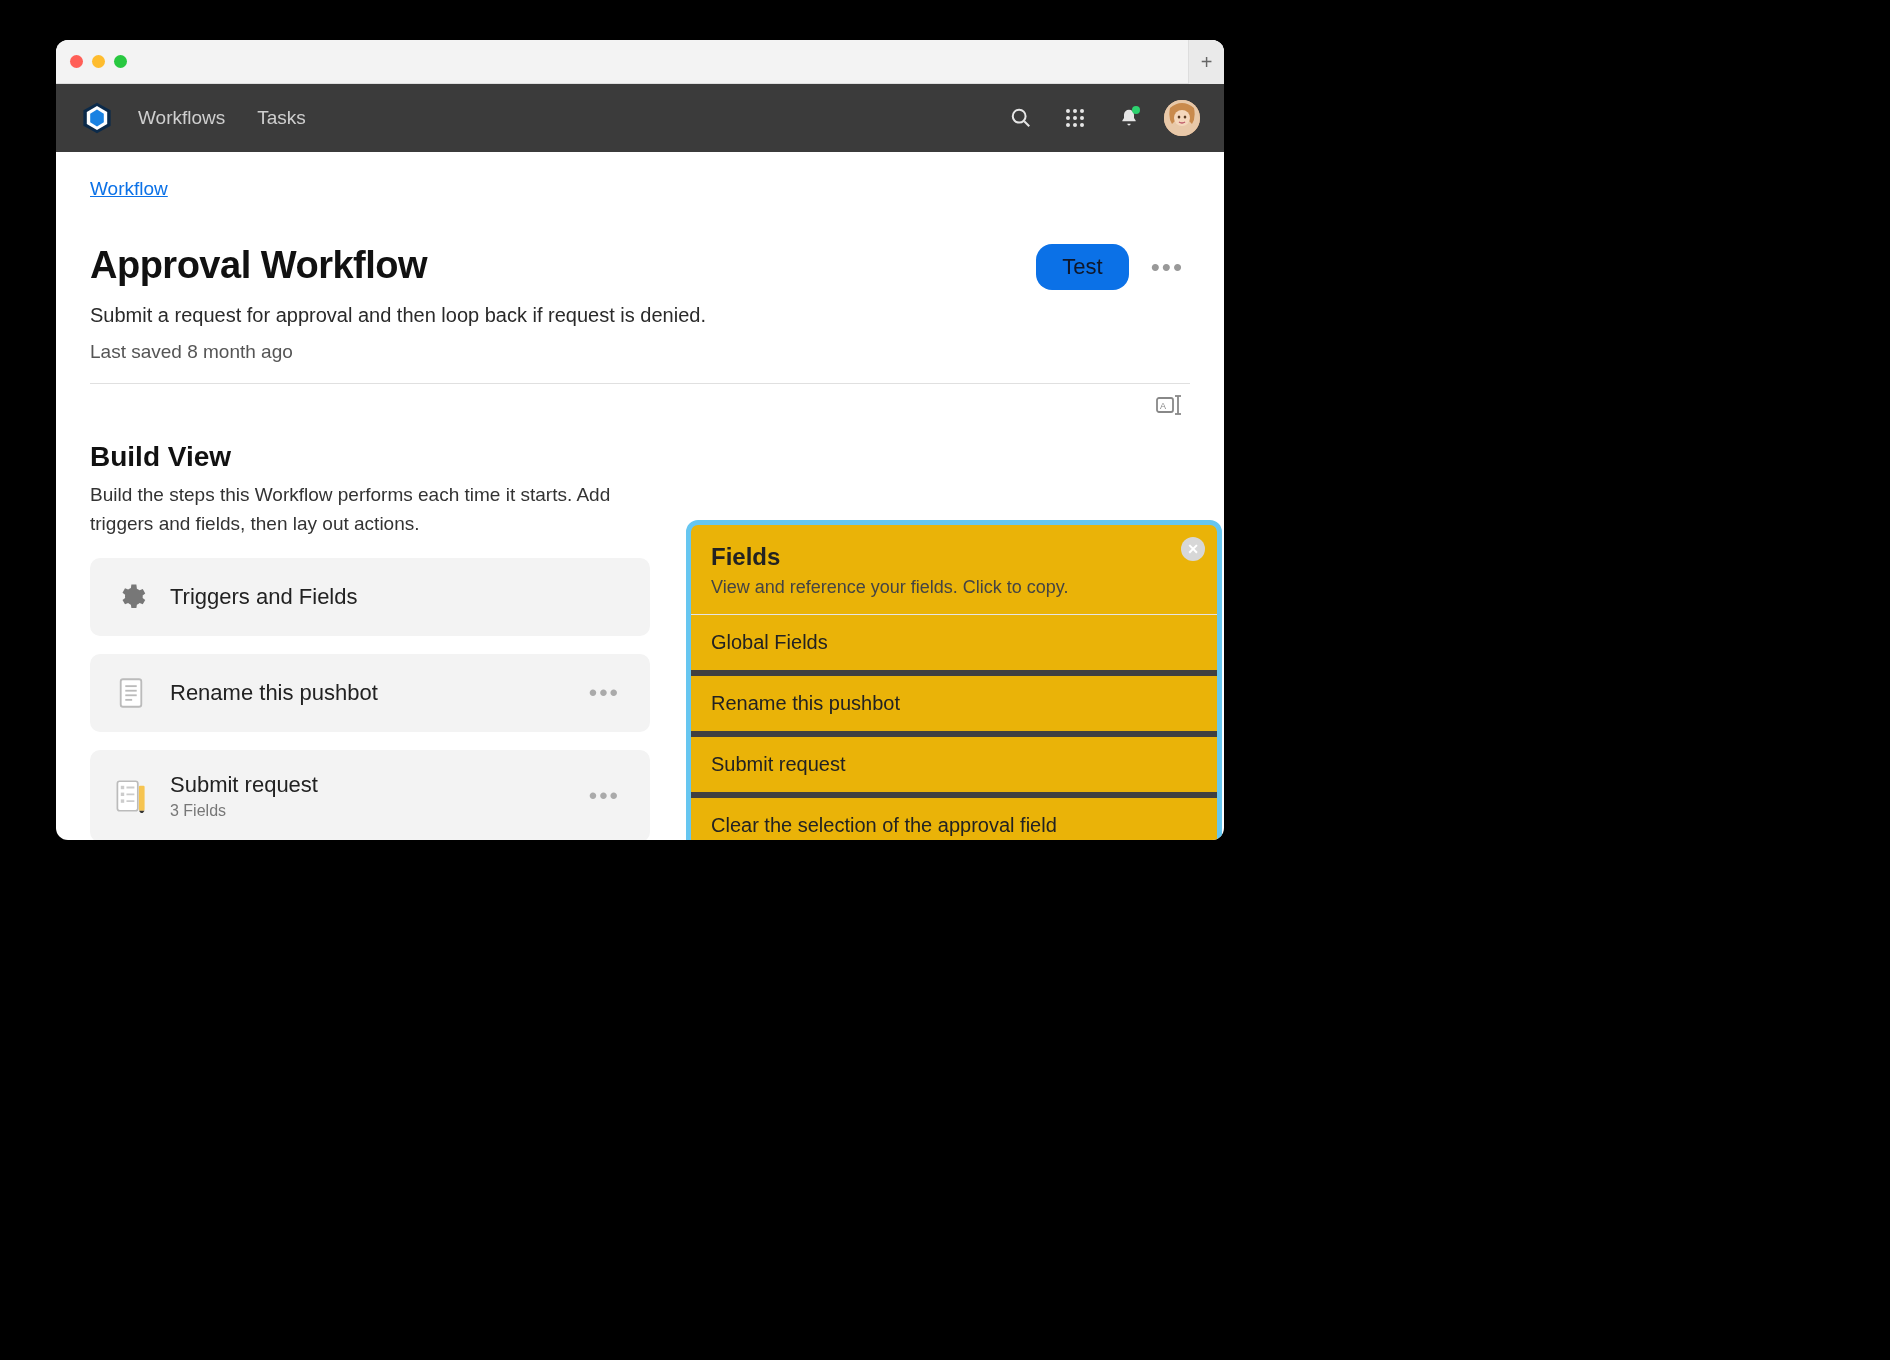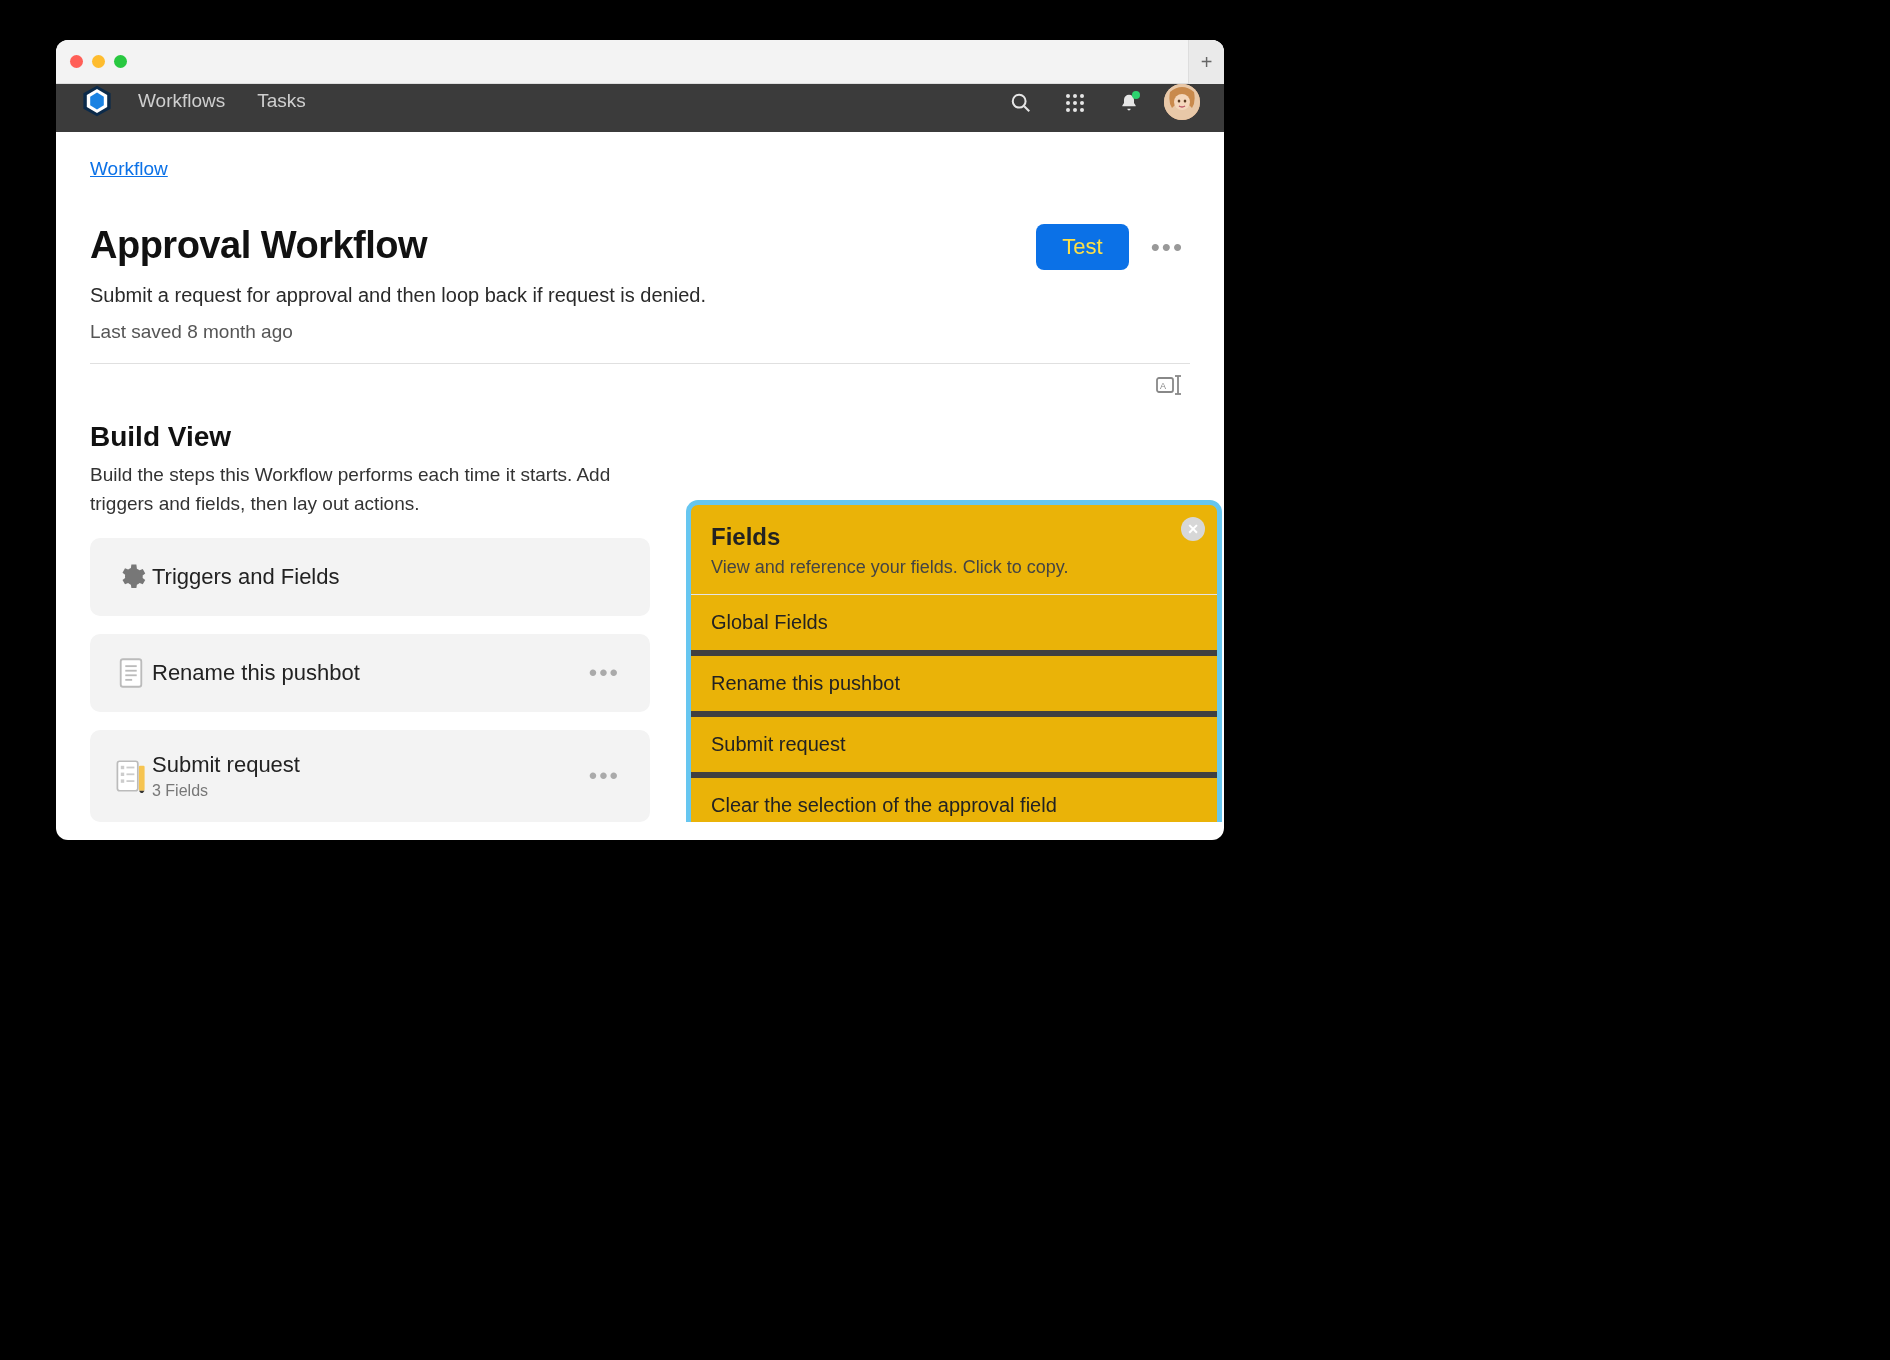--- a/index.html
+++ b/index.html
@@ -38,23 +38,24 @@
     .tl-plus {
       position: absolute;
       right: 0; top: 0;
       width: 36px; height: 44px;
       border-left: 1px solid #ddd;
       display: flex; align-items: center; justify-content: center;
       color: #666; font-size: 20px;
       background: #eaeaea;
     }
     .topbar {
-      height: 48px;
+      height: 68px;
       background: #3b3b3b;
       display: flex;
+      align-items: center;
       padding: 0 24px;
       gap: 16px;
     }
     .logo {
       width: 34px; height: 34px;
       display: flex; align-items: center; justify-content: center;
     }
     .nav-link {
       color: #cfcfcf;
       font-size: 19px;
@@ -99,26 +100,26 @@
     }
     .page-title {
       font-size: 38px;
       font-weight: 700;
       color: #111;
       letter-spacing: -0.5px;
     }
     .actions-row { display: flex; align-items: center; gap: 16px; margin-top: 4px; }
     .btn-primary {
       background: #0b71e7;
-      color: #fde047;
+      color: #0f172a;
       font-size: 22px;
       font-weight: 500;
       padding: 10px 26px;
       border: none;
-      border-radius: 8px;
+      border-radius: 16px;
       cursor: pointer;
     }
     .dots-h {
       color: #999; font-size: 26px; letter-spacing: 2px;
       cursor: pointer;
       padding: 4px 6px;
     }
     .desc {
       font-size: 20px;
       color: #2a2a2a;
@@ -151,21 +152,21 @@
       line-height: 1.5;
       max-width: 560px;
     }
     .cards { margin-top: 20px; display: flex; flex-direction: column; gap: 18px; }
     .card {
       background: #f3f3f3;
       border-radius: 10px;
       padding: 22px 24px;
       display: flex;
       align-items: center;
-      gap: 4px;
+      gap: 22px;
       max-width: 560px;
       position: relative;
     }
     .card-ico {
       width: 34px; height: 34px;
       display: flex; align-items: center; justify-content: center;
     }
     .card-body { flex: 1; }
     .card-label { font-size: 22px; color: #222; font-weight: 500; }
     .card-sub { font-size: 16px; color: #777; margin-top: 4px; }

